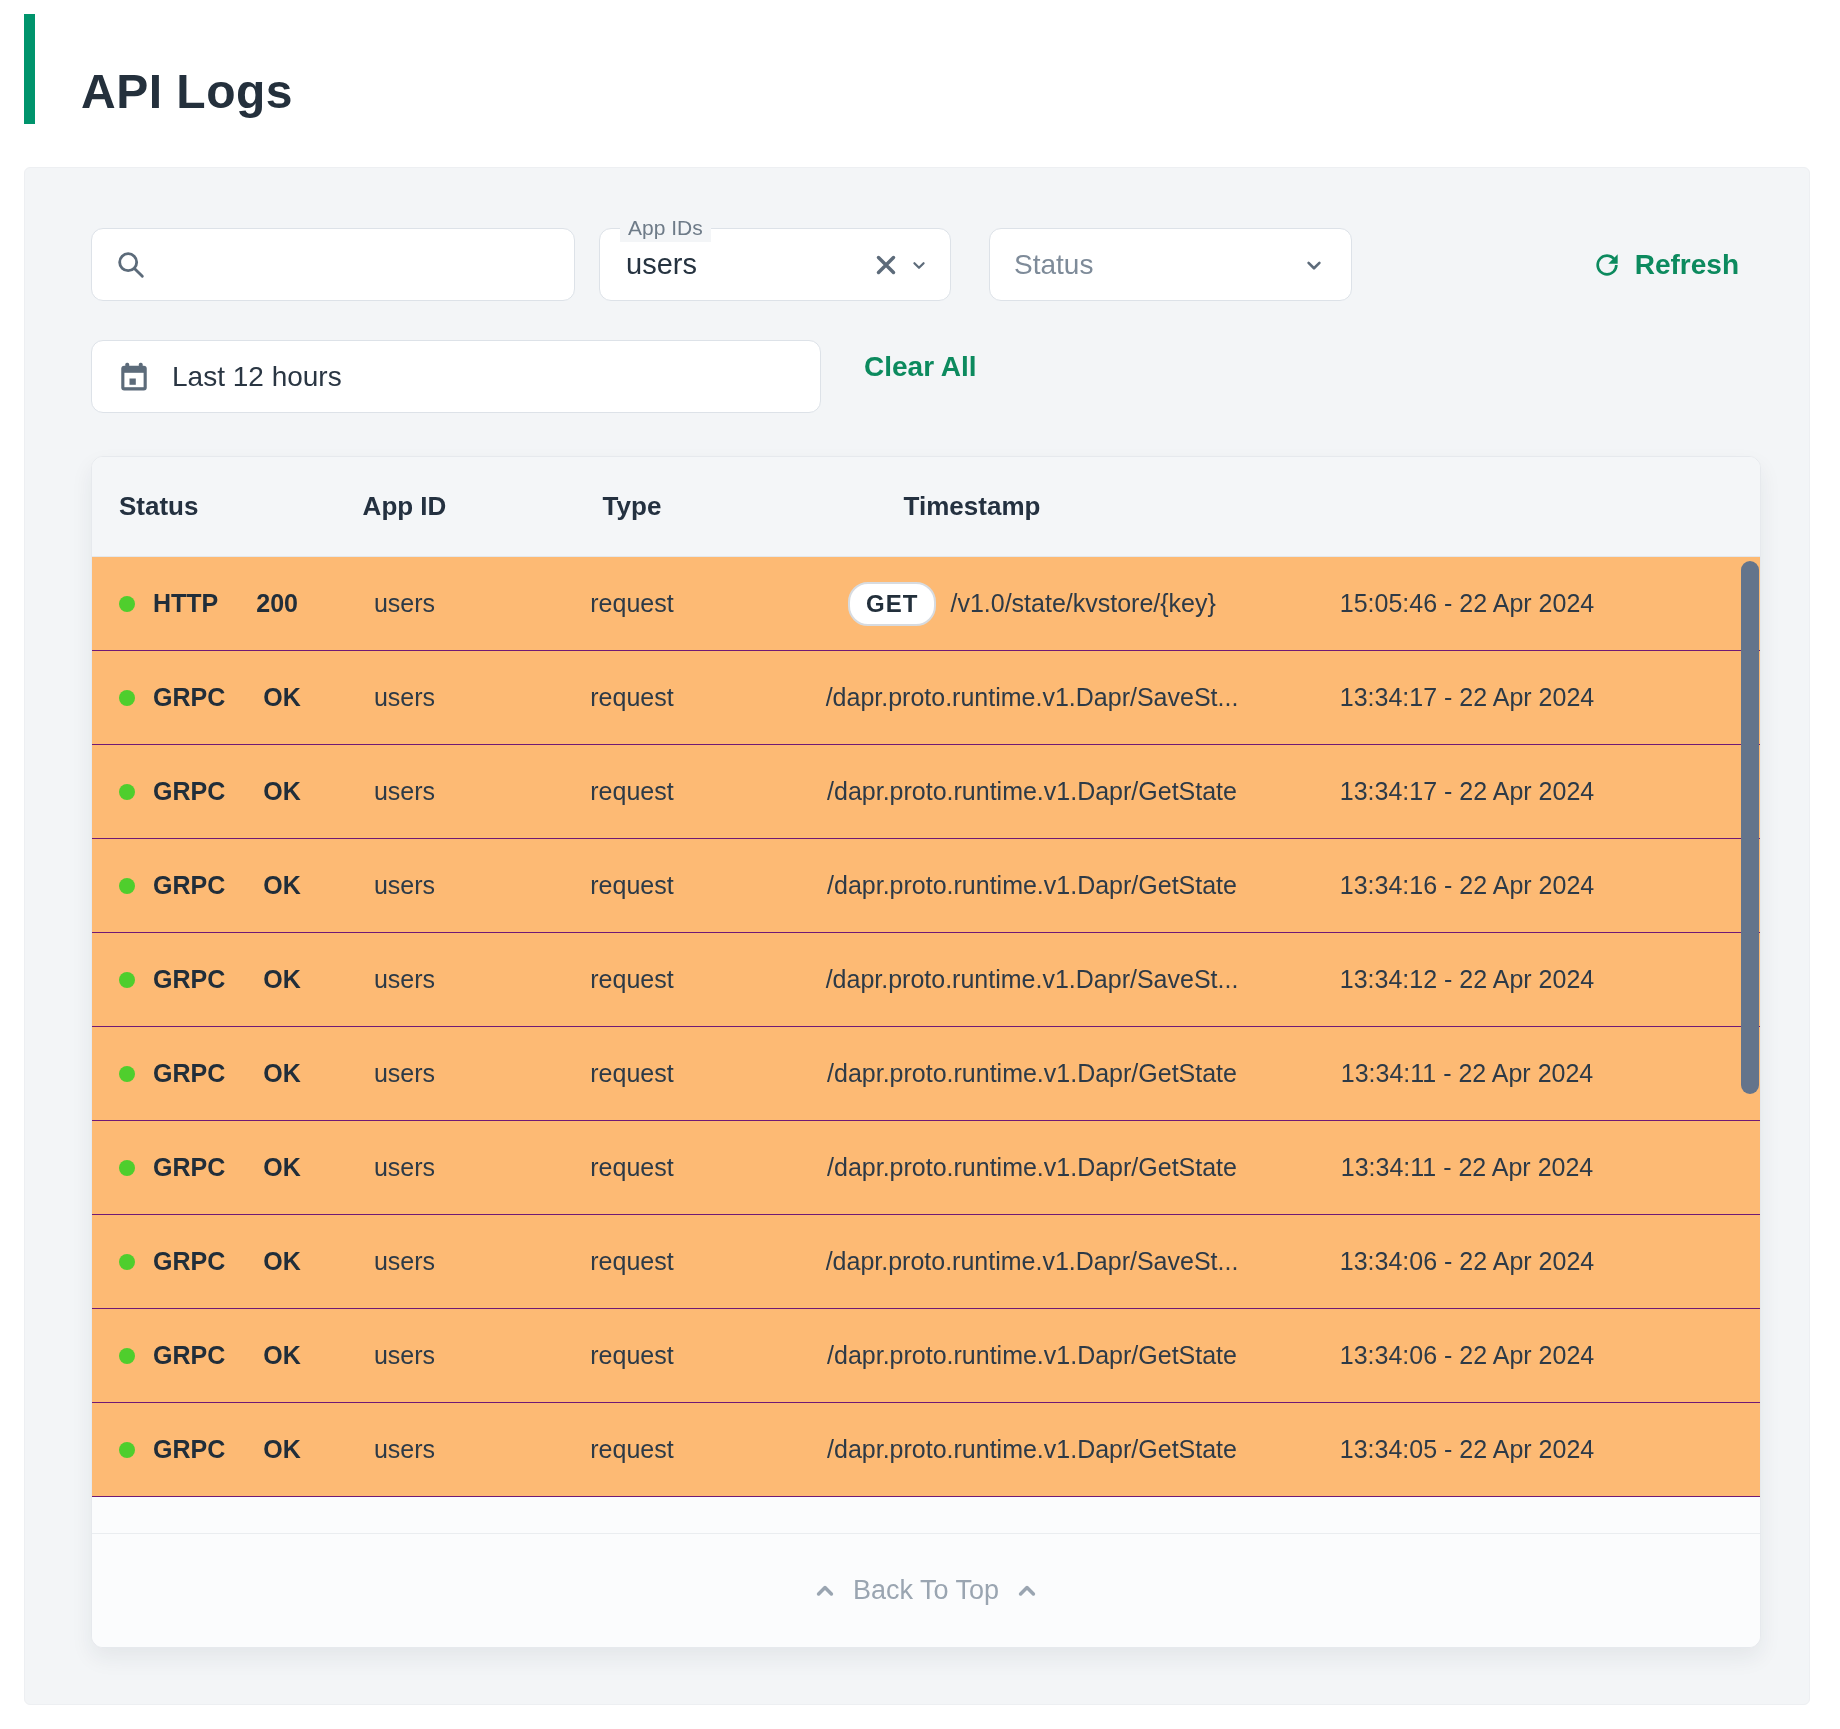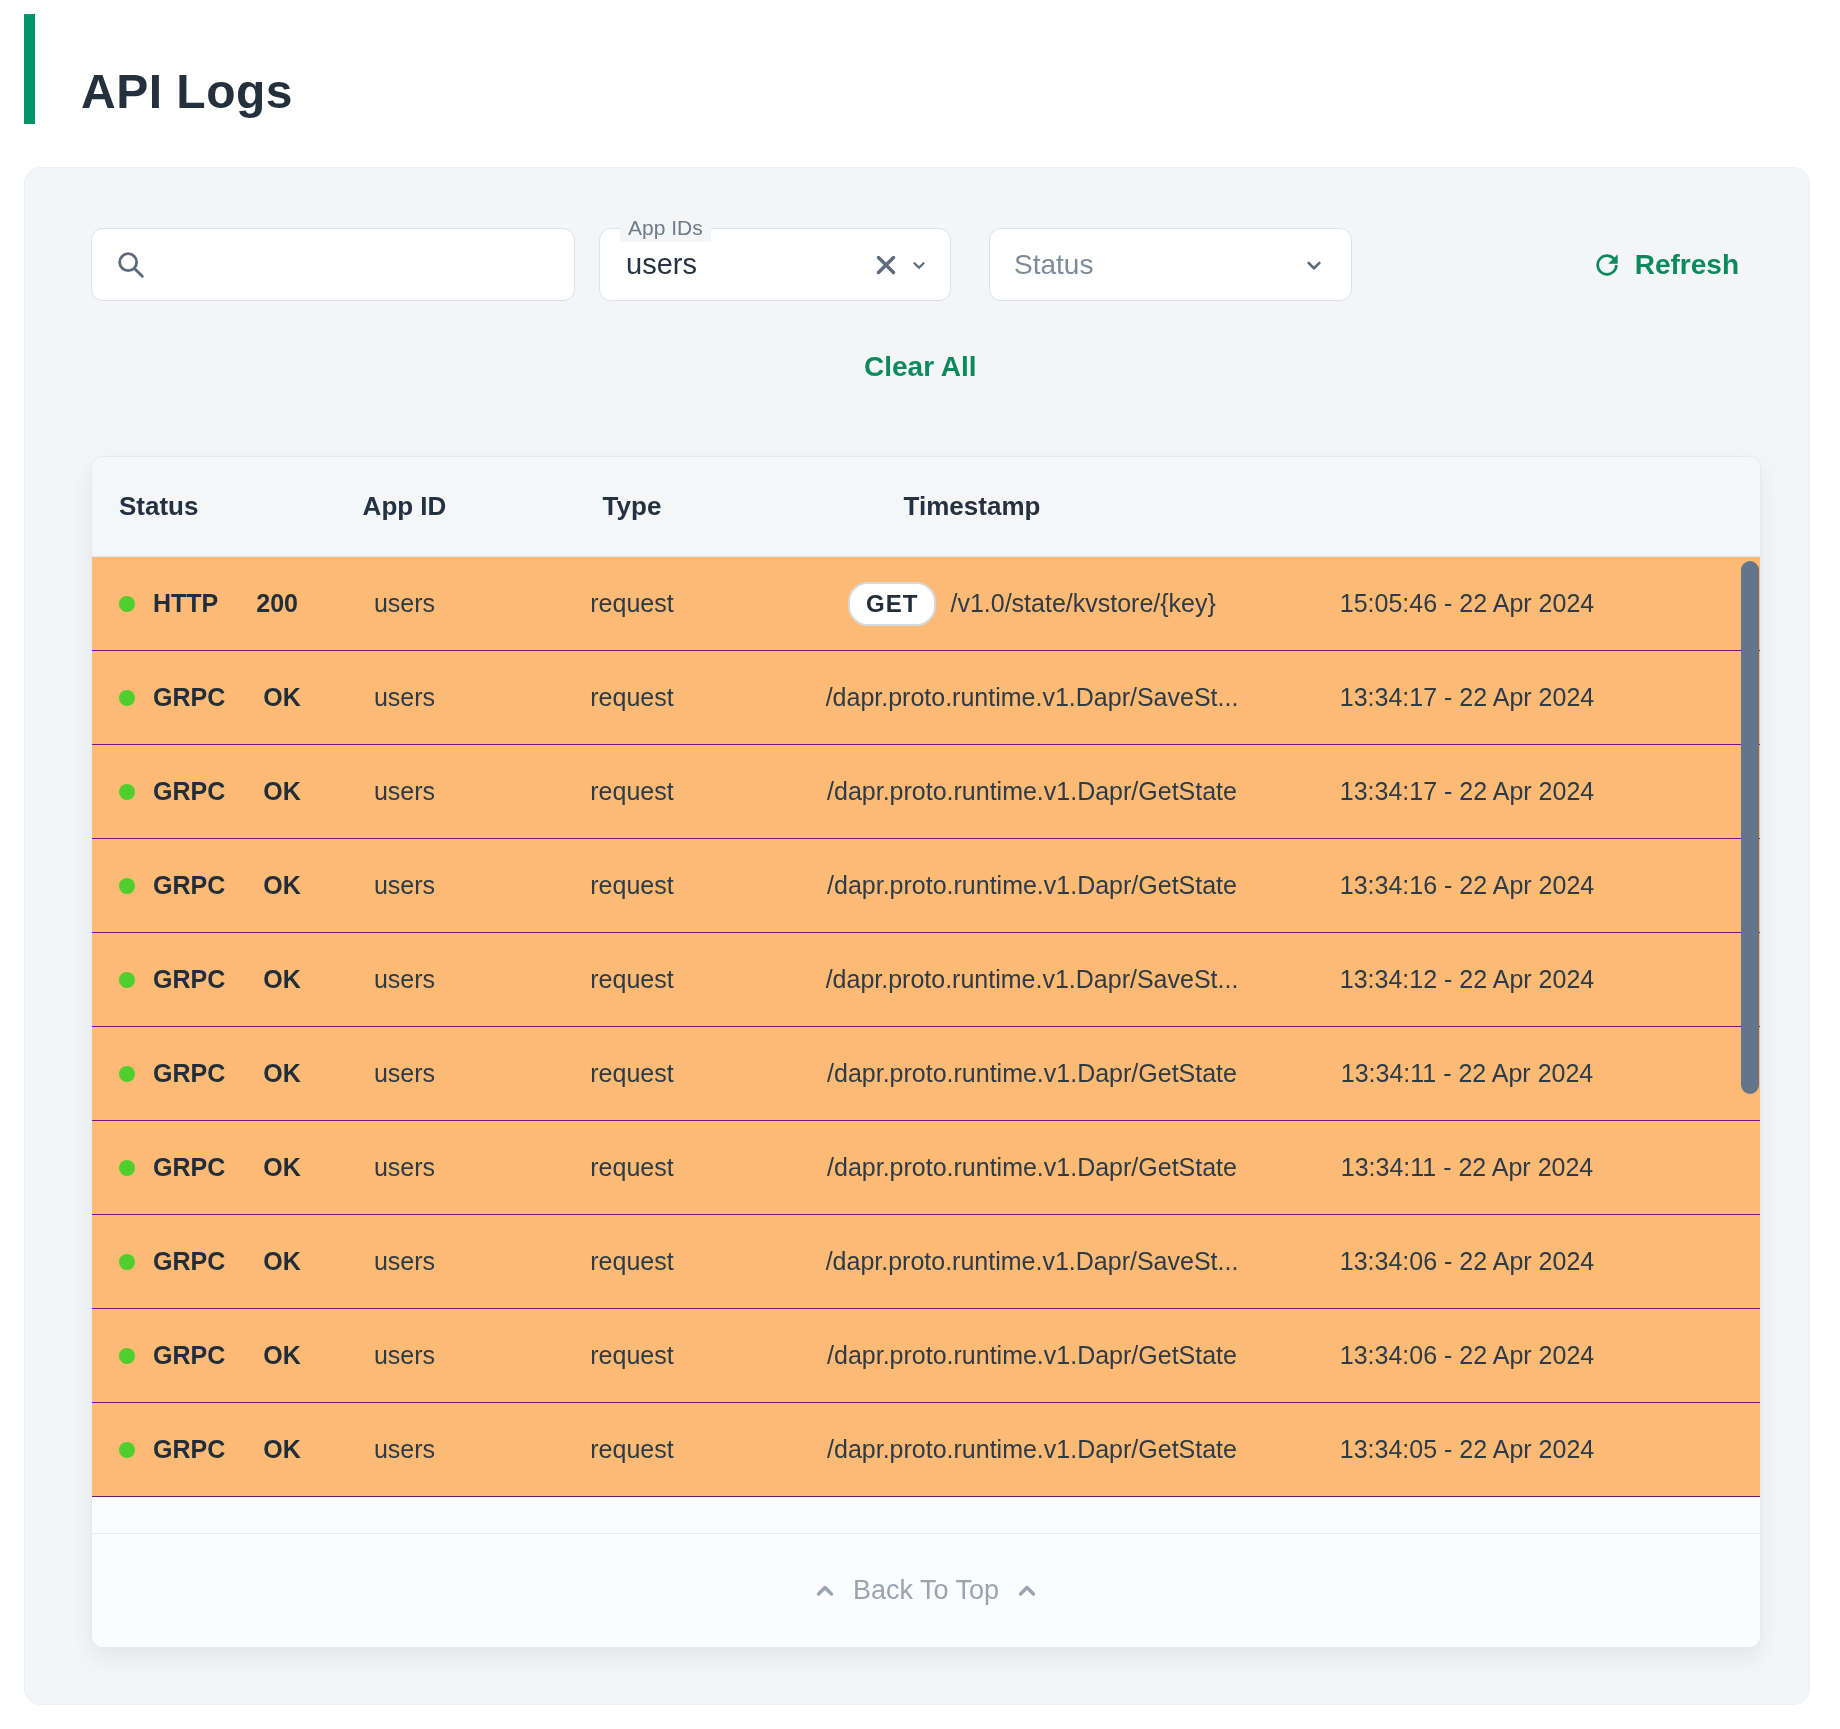--- a/index.html
+++ b/index.html
@@ -21,21 +21,21 @@
     overflow:hidden;
   }
 
   
   .accent-bar{position:absolute;left:24px;top:14px;width:11px;height:110px;background:var(--accent-bar);}
   .page-title{position:absolute;left:81px;top:32px;font-size:48px;font-weight:bold;color:#24303c;letter-spacing:.5px;}
 
   
   .filter-card{
     position:absolute;left:24px;top:167px;width:1786px;height:1538px;
-    background:#f3f5f7;border:1px solid #edeff2;border-radius:16px;
+    background:#f3f5f7;border:1px solid #edeff2;border-radius:6px;
   }
 
   .field{
     position:absolute;height:73px;background:#ffffff;border:1px solid #dde2e8;border-radius:12px;
     display:flex;align-items:center;
   }
   .search-box{left:66px;top:60px;width:484px;padding:0 22px;gap:14px;}
   .search-box input{
     border:none;outline:none;flex:1;font-size:28px;color:var(--dark);background:transparent;
     font-family:inherit;min-width:0;
@@ -155,20 +155,32 @@
 
   <button class="refresh-btn">
     <span>
       <svg width="32" height="32" viewBox="0 0 24 24">
         <path fill="#0c8a5e" d="M17.65 6.35A7.95 7.95 0 0 0 12 4a8 8 0 1 0 8 8h-2a6 6 0 1 1-6-6c1.66 0 3.14.69 4.22 1.78L13 11h7V4l-2.35 2.35z"></path>
       </svg>
     </span>
     <span>Refresh</span>
   </button>
 
+  <div class="field date-box">
+    <span>
+      <svg width="36" height="36" viewBox="0 0 24 24" fill="none">
+        <rect x="3.5" y="4.5" width="17" height="16.5" rx="2" fill="#5c6b7a"></rect>
+        <rect x="6.2" y="2.5" width="2.6" height="4.2" rx="1.1" fill="#5c6b7a"></rect>
+        <rect x="15.2" y="2.5" width="2.6" height="4.2" rx="1.1" fill="#5c6b7a"></rect>
+        <rect x="5.6" y="9.2" width="12.8" height="9.6" fill="#ffffff"></rect>
+        <rect x="9" y="13" width="4.2" height="4.2" fill="#5c6b7a"></rect>
+      </svg>
+    </span>
+    <span class="date-value">Last 12 hours</span>
+  </div>
 
   <button class="clear-all">
     <span>Clear All</span>
   </button>
 
   <div class="table-card">
     <div class="tgrid thead">
       <div class="th th-status">Status</div>
       <div class="th th-appid">App ID</div>
       <div class="th th-type">Type</div>

